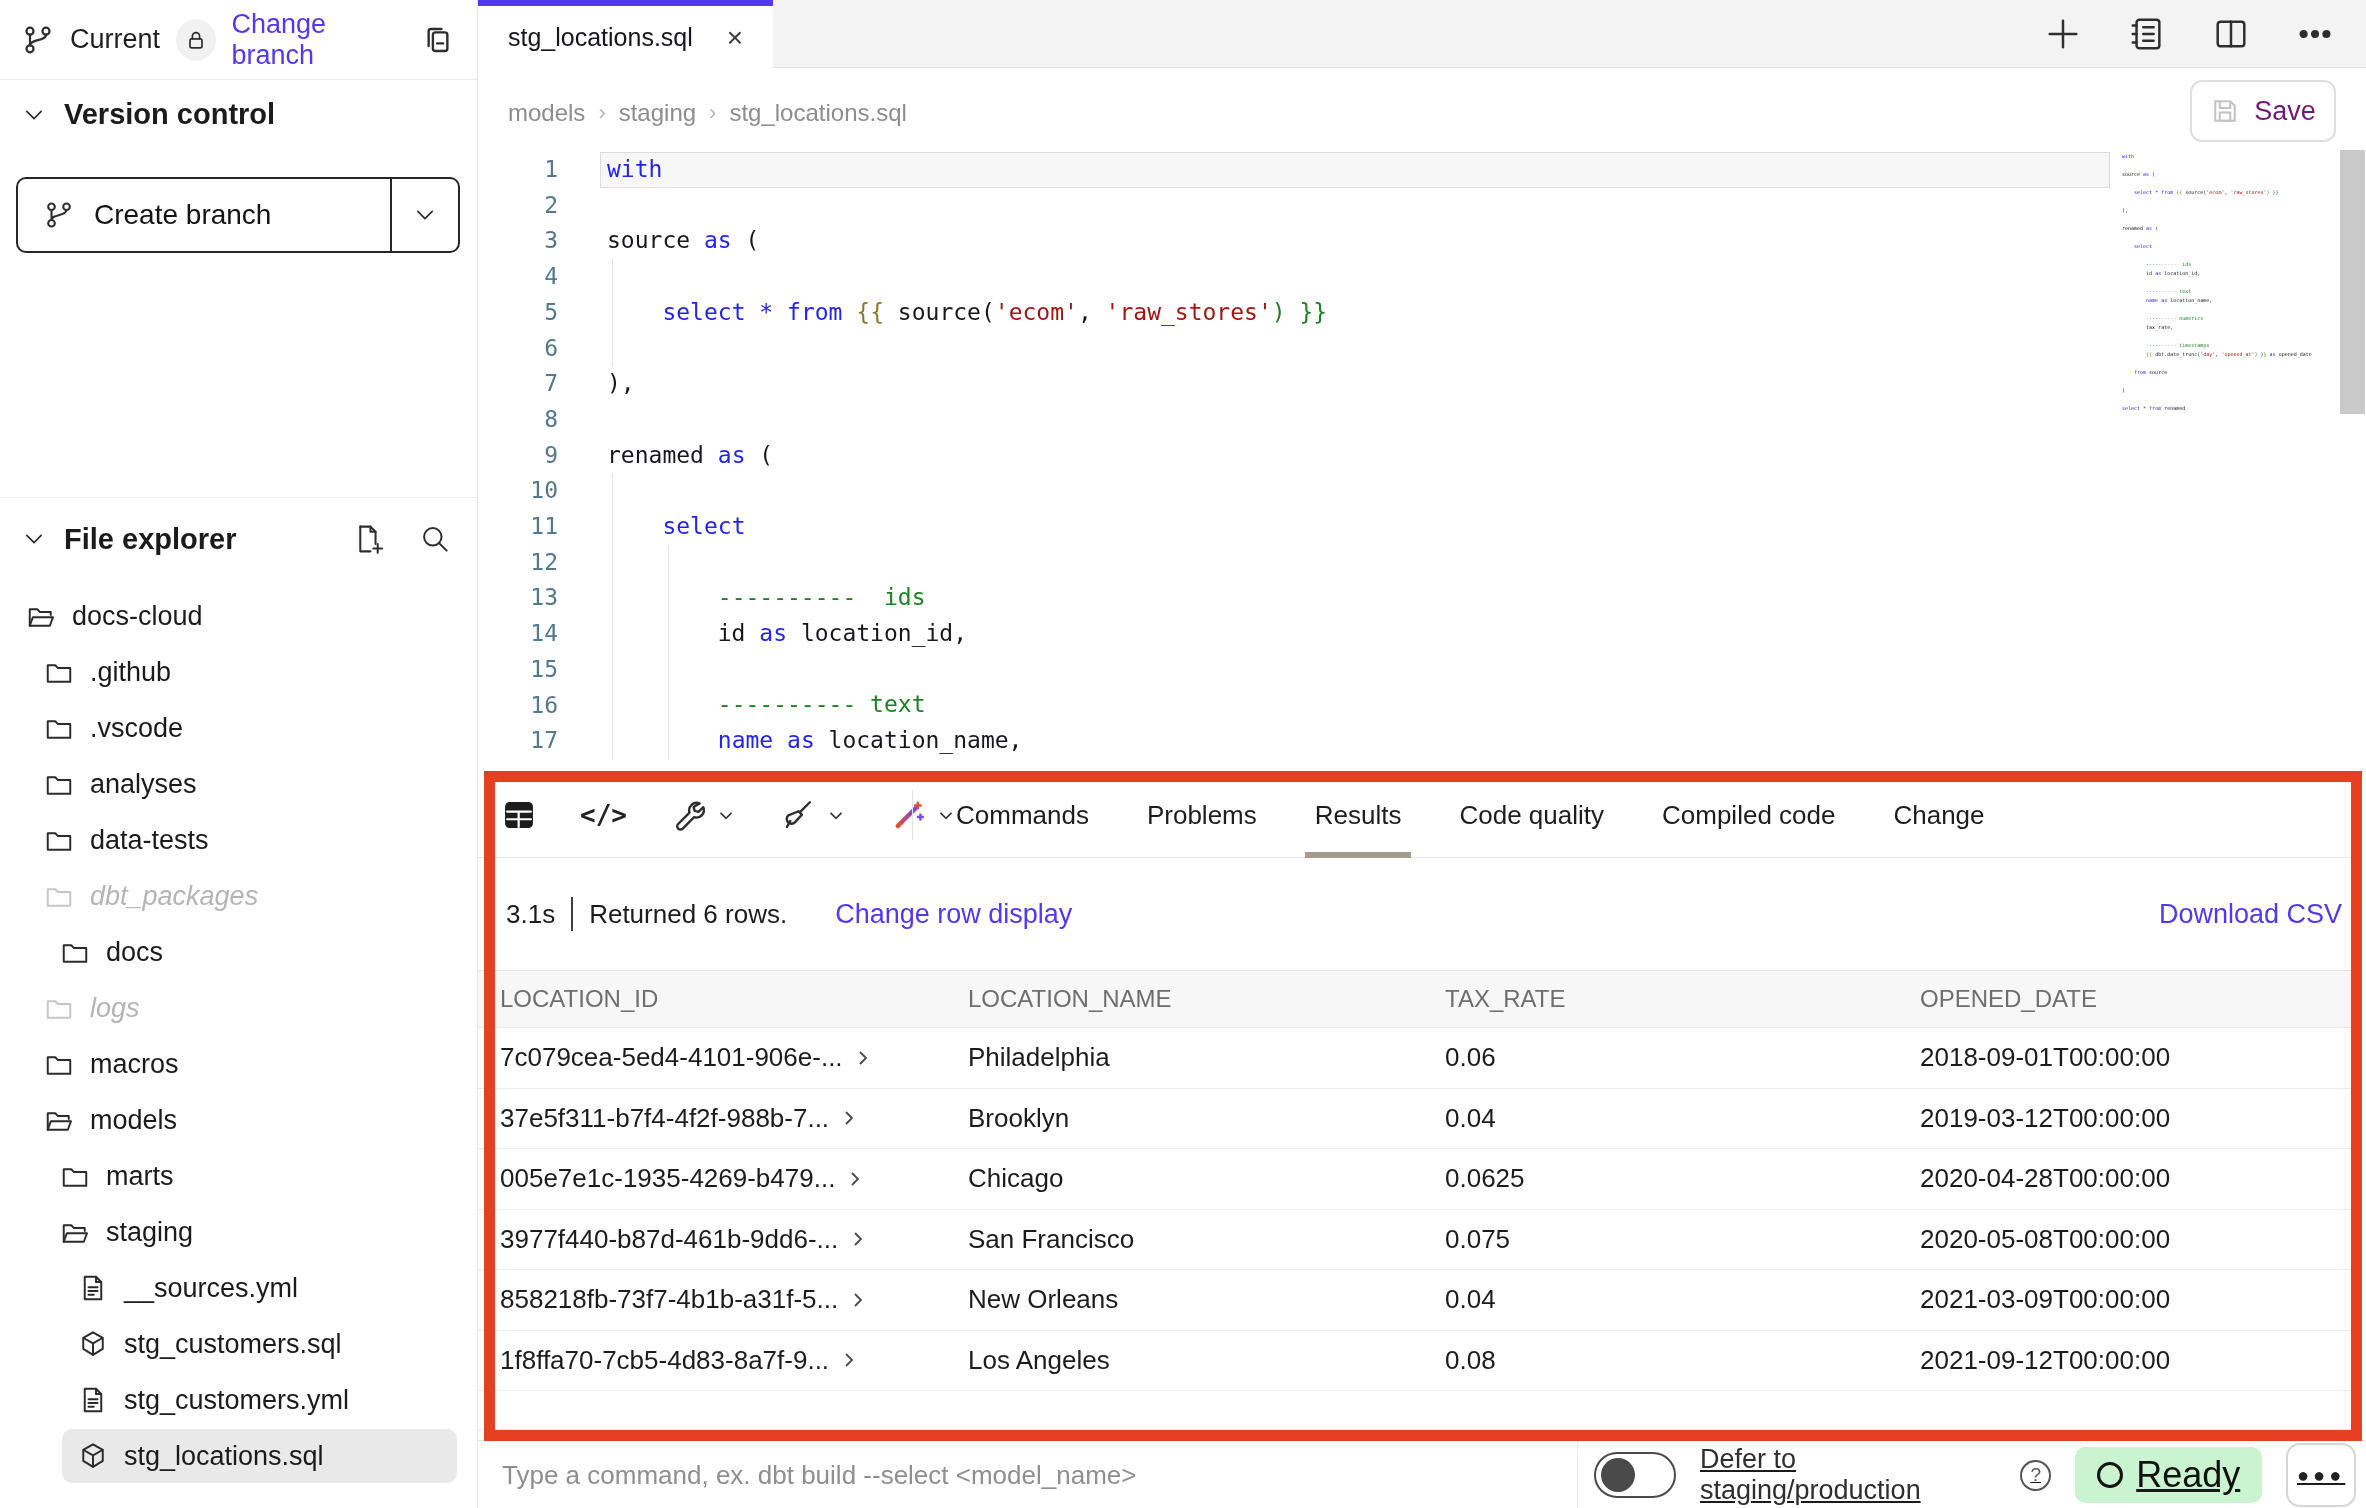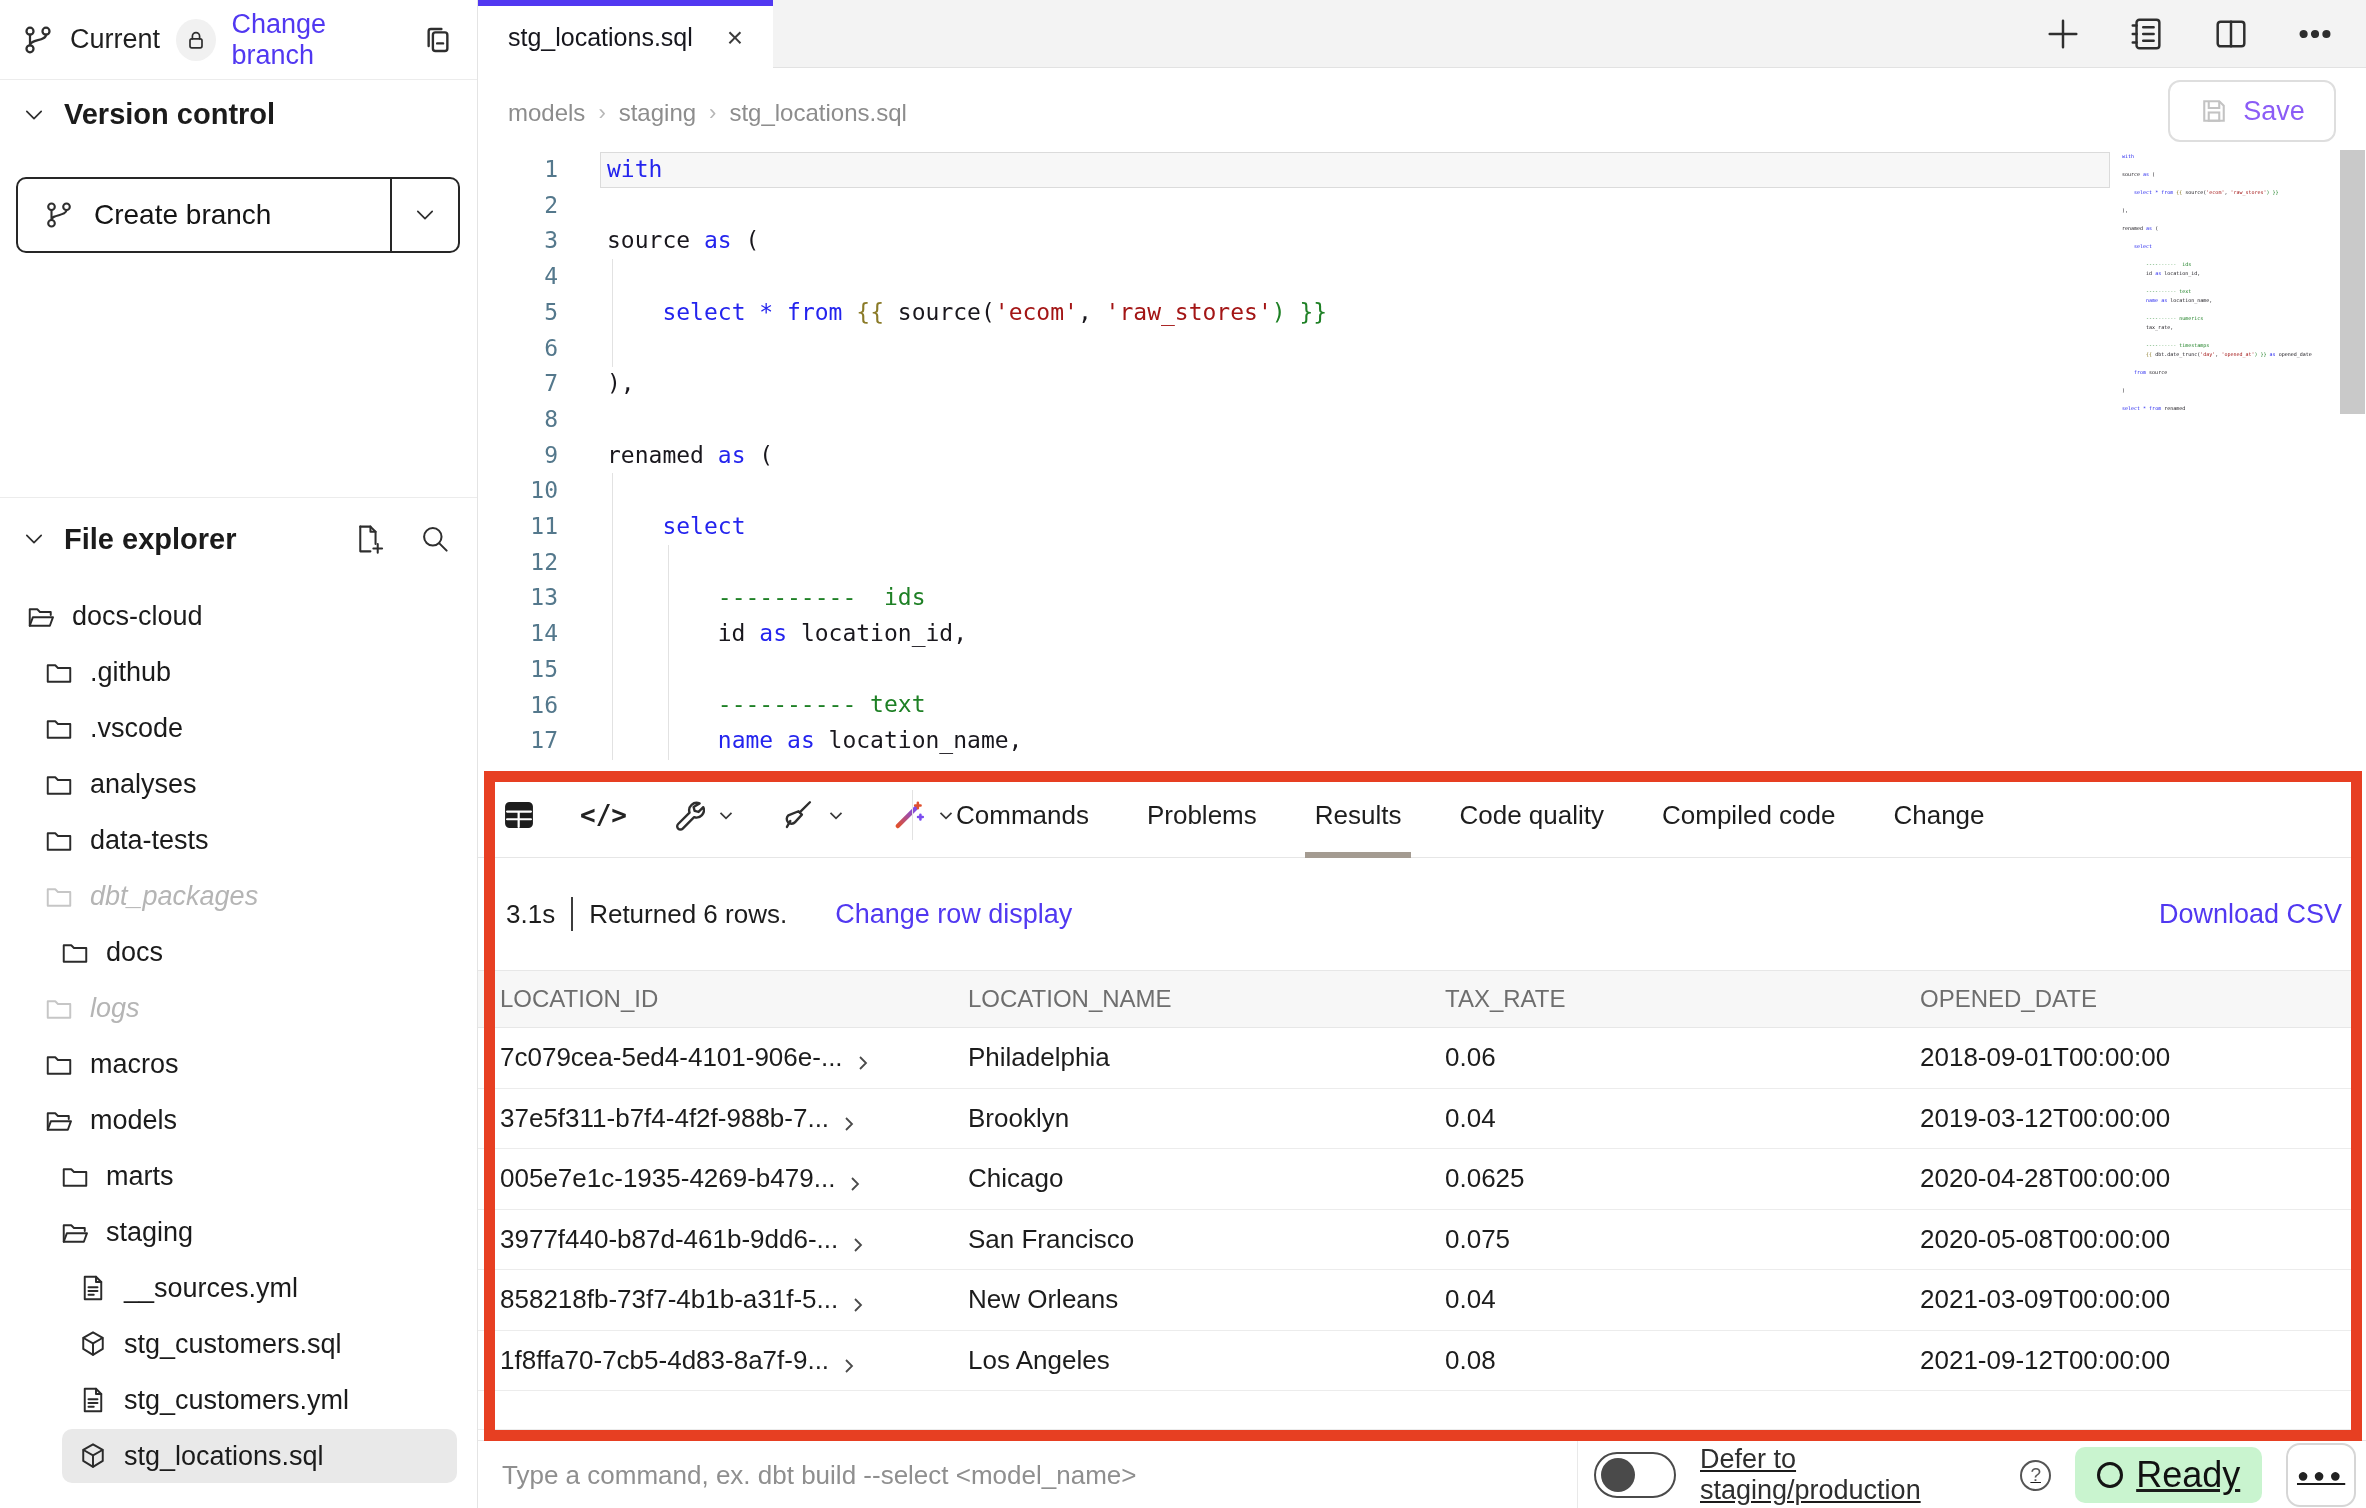--- a/index.html
+++ b/index.html
@@ -41,21 +41,21 @@
   
   .main { position:absolute; left:478px; top:0; right:0; bottom:0; }
   .tabbar { position:absolute; top:0; left:0; right:0; height:68px; background:#f3f3f3; border-bottom:1px solid #e2e2e2; }
   .tab-active { position:absolute; left:0; top:0; width:295px; height:69px; background:#fff; border-top:6px solid #5138f1; display:flex; align-items:center; gap:22px; padding:0 30px; font-size:25px; color:#16161d; }
   .tab-close { font-size:28px; color:#3c3c3c; cursor:pointer; margin-left:auto; }
   .tabbar-icons { position:absolute; right:32px; top:0; height:68px; display:flex; align-items:center; gap:46px; }
   .tabbar-icons .oicon svg { width:38px; height:38px; stroke-width:1.3; }
 
   .breadcrumb { position:absolute; top:92px; left:30px; height:42px; display:flex; align-items:center; gap:13px; font-size:24px; color:#8d8d8d; }
   .crumb-sep { color:#b7b7b7; font-size:22px; }
-  .save-btn { position:absolute; top:80px; right:30px; width:168px; height:62px; border:2px solid #dedede; border-radius:12px; background:#fff; display:flex; align-items:center; justify-content:center; gap:14px; font-size:27px; color:#8b5cf6; }
+  .save-btn { position:absolute; top:80px; right:30px; width:146px; height:62px; border:2px solid #dedede; border-radius:12px; background:#fff; display:flex; align-items:center; justify-content:center; gap:14px; font-size:27px; color:#701a75; }
   .save-btn svg { width:30px; height:30px; fill:none; stroke:#c3c3c3; stroke-width:1.4; }
 
   
   .gutter { position:absolute; left:8px; top:152px; width:72px; text-align:right; font:23px/35.7px "DejaVu Sans Mono", monospace; color:#54788c; }
   .code { position:absolute; left:122px; top:152px; width:1510px; font:23px/35.7px "DejaVu Sans Mono", monospace; }
   .code-line { height:35.7px; white-space:pre; padding-left:7px; }
   .code-line.current { background:#f7f7f7; box-shadow:inset 0 0 0 1px #dbdbdb; }
   .tok-k { color:#2424ee; } .tok-s { color:#a31515; } .tok-c { color:#1e8025; }
   .tok-g { color:#1e8025; } .tok-j { color:#8a7a27; } .tok-p { color:#19171d; }
   .iguide { position:absolute; width:1px; background:#e2e2e2; }
@@ -78,21 +78,21 @@
 
   .pstatus { position:absolute; top:86px; left:16px; right:0; height:112px; display:flex; align-items:center; padding:0 20px 0 12px; font-size:26px; color:#1c1c1c; }
   .ps-sep { width:2px; height:34px; background:#3c3c3c; margin:0 16px; }
   .ps-link { margin-left:48px; }
   .dl-link { margin-left:auto; }
 
   .tgrid { display:grid; grid-template-columns:468px 477px 475px 1fr; padding-left:22px; align-items:center; }
   .thead { position:absolute; top:198px; left:0; right:0; height:58px; background:#f7f7f7; border-top:1px solid #e7e7e7; border-bottom:1px solid #e7e7e7; color:#6e6e6e; font-size:24px; }
   .tbody { position:absolute; top:256px; left:0; right:0; }
   .trow { height:60.5px; border-bottom:1px solid #ececec; font-size:26px; color:#1c1c1c; }
-  .tcell-id { display:flex; align-items:flex-end; gap:10px; }
+  .tcell-id { display:flex; align-items:center; gap:10px; }
   .tcell-id svg { width:20px; height:20px; fill:none; stroke:#4a4a4a; stroke-width:1.8; cursor:pointer; }
   .empty-strip { height:39px; border-bottom:1px solid #ececec; }
 
   .annotation-rect { position:absolute; left:484px; top:771px; width:1878px; height:670px; border:11px solid #e73f22; z-index:40; pointer-events:none; }
 
   
   .bottombar { position:absolute; left:0; right:0; bottom:0; height:68px; border-top:1px solid #e7e7e7; background:#fff; }
   .cmd-placeholder { position:absolute; left:24px; top:0; height:68px; display:flex; align-items:center; font-size:26px; color:#8f8f8f; }
   .bb-divider { position:absolute; left:1099px; top:0; bottom:0; width:1px; background:#e9e9e9; }
   .bb-controls { position:absolute; left:1116px; right:10px; top:0; height:68px; display:flex; align-items:center; gap:24px;text-decoration:underline; }

